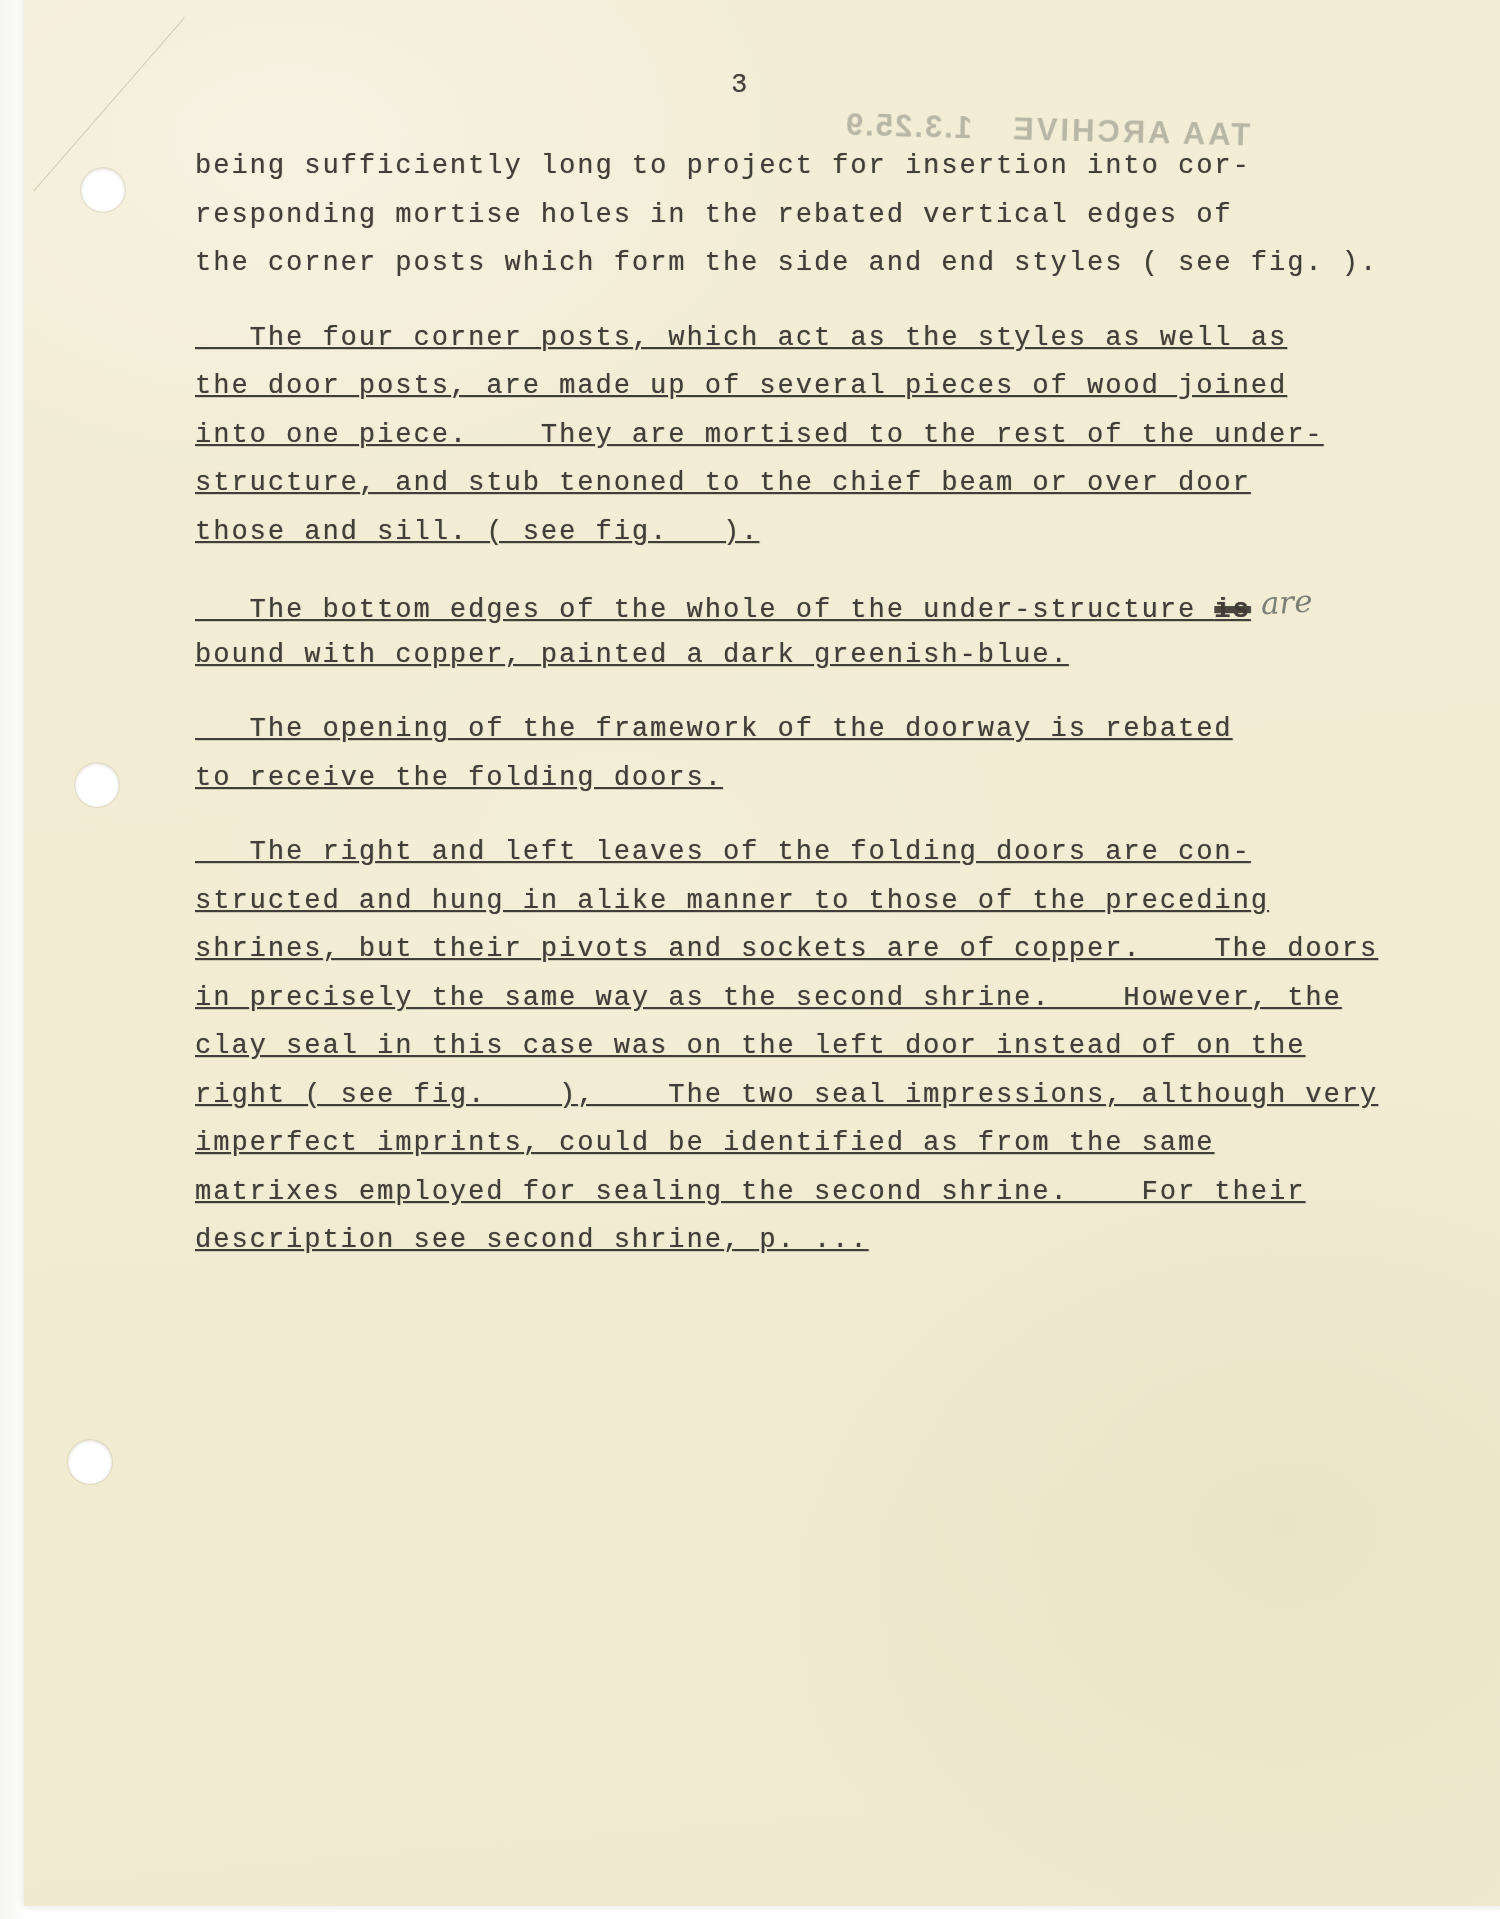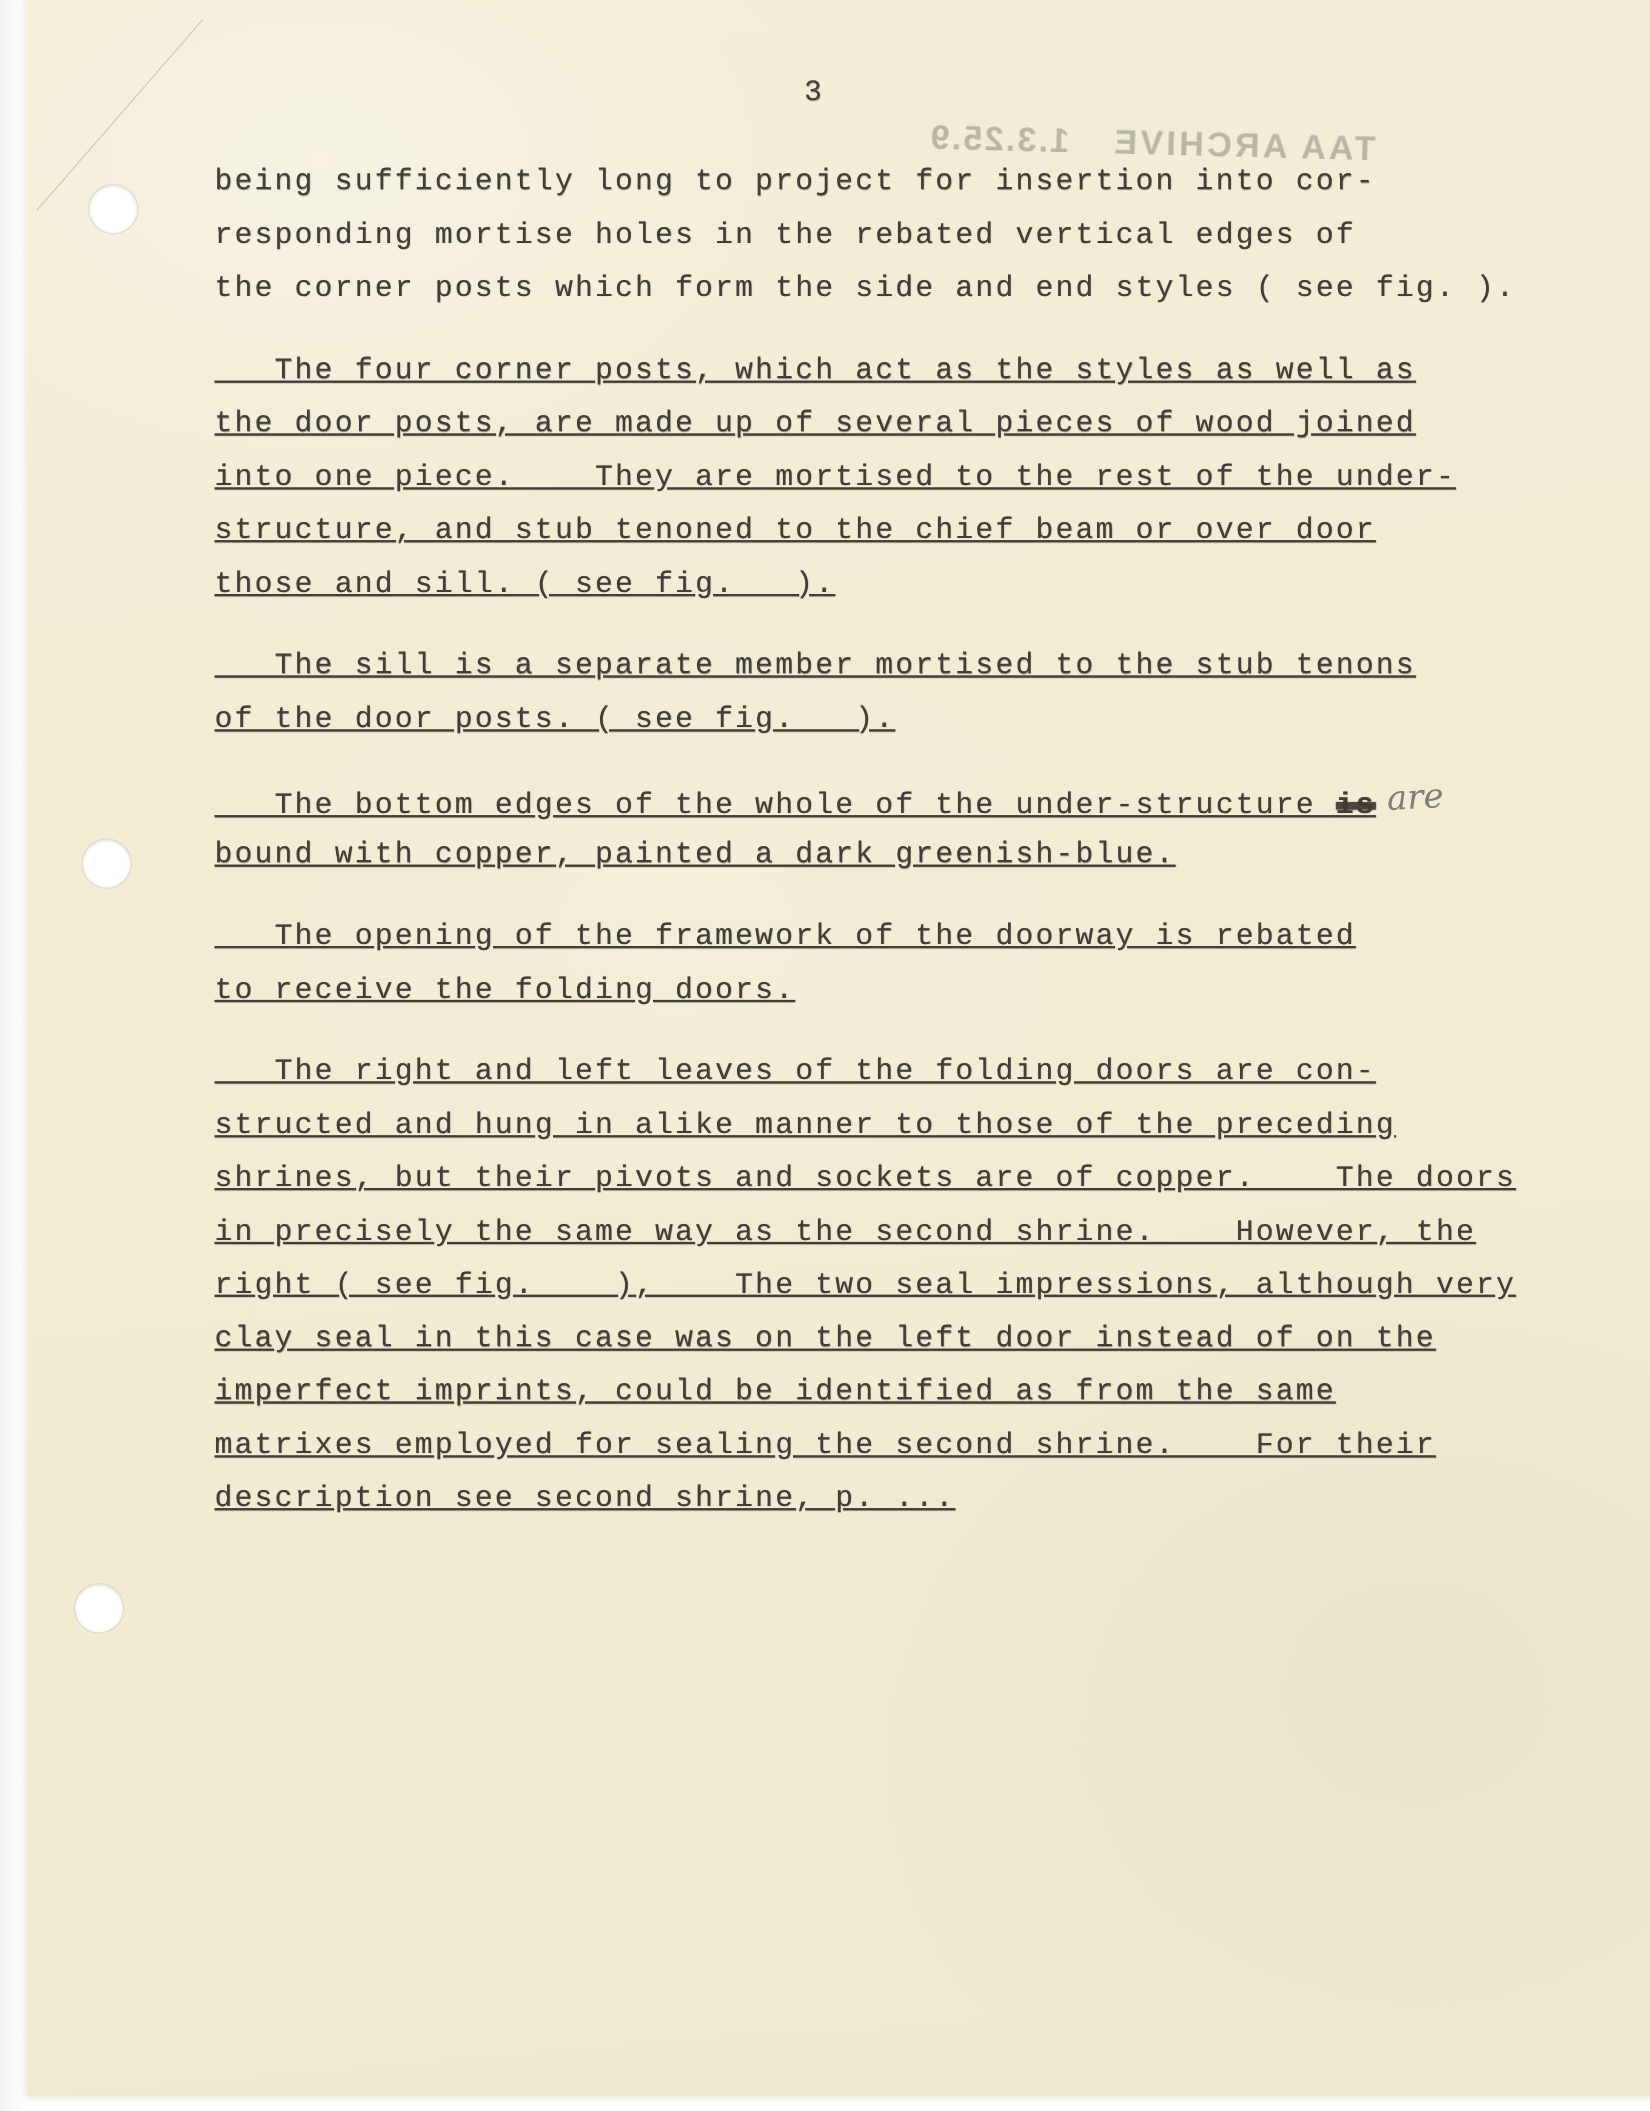--- a/index.html
+++ b/index.html
@@ -96,42 +96,38 @@
     </div>
 
     <div class="para">
       <div class="line">   The four corner posts, which act as the styles as well as</div>
       <div class="line">the door posts, are made up of several pieces of wood joined</div>
       <div class="line">into one piece.    They are mortised to the rest of the under-</div>
       <div class="line">structure, and stub tenoned to the chief beam or over door</div>
       <div class="line">those and sill. ( see fig.   ).</div>
     </div>
 
-    <div class="para">
-      <div class="line">   The sill is a separate member mortised to the stub tenons</div>
-      <div class="line">of the door posts. ( see fig.   ).</div>
-    </div>
 
     <div class="para">
       <div class="line"><span>   The bottom edges of the whole of the under-structure </span><span class="struck">is</span><span class="handwritten">are</span></div>
       <div class="line">bound with copper, painted a dark greenish-blue.</div>
     </div>
 
     <div class="para">
       <div class="line">   The opening of the framework of the doorway is rebated</div>
       <div class="line">to receive the folding doors.</div>
     </div>
 
     <div class="para">
       <div class="line">   The right and left leaves of the folding doors are con-</div>
       <div class="line">structed and hung in alike manner to those of the preceding</div>
       <div class="line">shrines, but their pivots and sockets are of copper.    The doors</div>
       <div class="line">in precisely the same way as the second shrine.    However, the</div>
+      <div class="line">clay seal in this case was on the left door instead of on the</div>
       <div class="line">right ( see fig.    ),    The two seal impressions, although very</div>
-      <div class="line">clay seal in this case was on the left door instead of on the</div>
       <div class="line">imperfect imprints, could be identified as from the same</div>
       <div class="line">matrixes employed for sealing the second shrine.    For their</div>
       <div class="line">description see second shrine, p. ...</div>
     </div>
 
   </div>
 
   <div class="punch-hole hole-1"></div>
   <div class="punch-hole hole-2"></div>
   <div class="punch-hole hole-3"></div>

